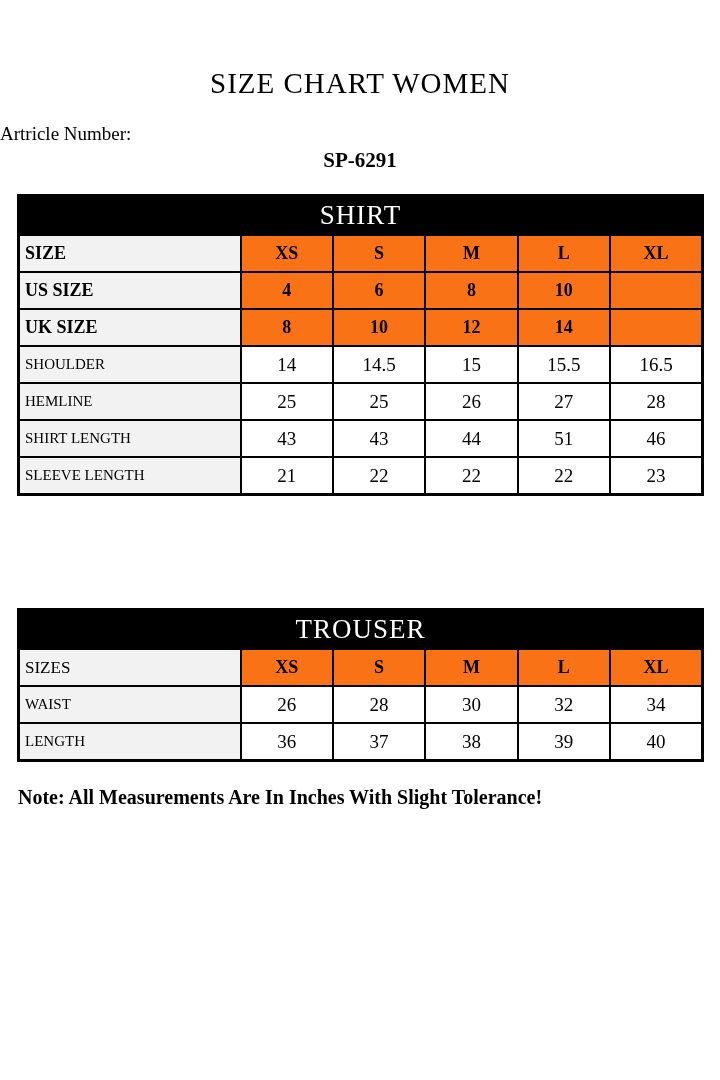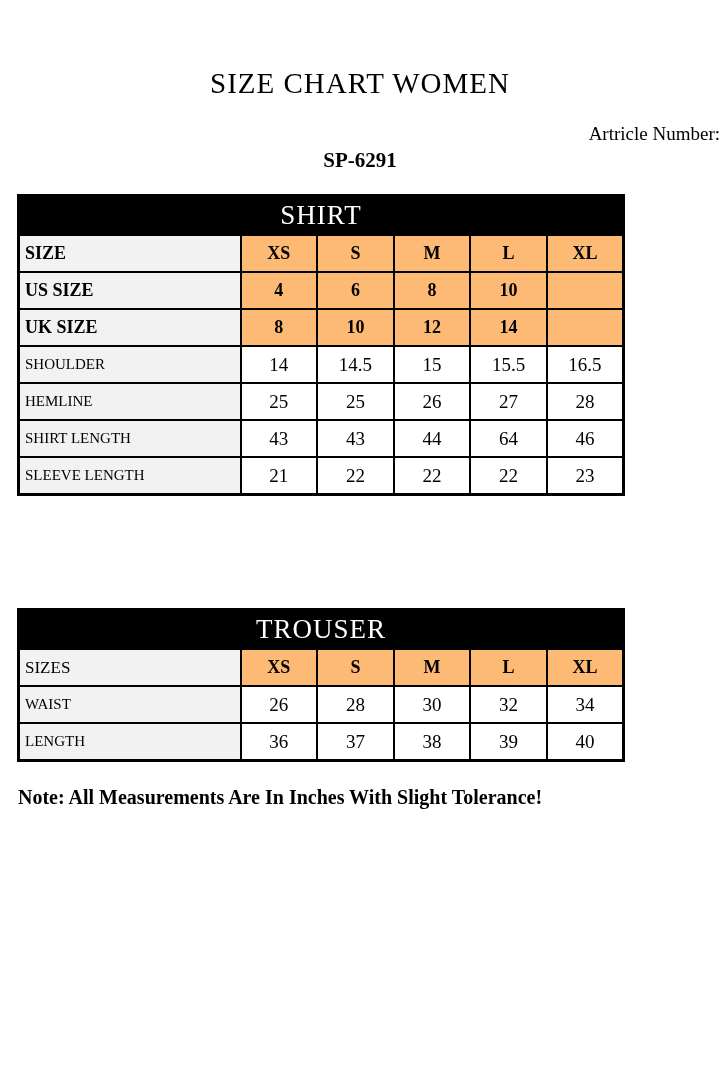--- a/index.html
+++ b/index.html
@@ -19,33 +19,33 @@
   .page-title {
     margin-top: 66px;
     text-align: center;
     font-size: 29px;
     font-weight: normal;
     letter-spacing: 1px;
     line-height: 1.2;
   }
   .article-label {
     margin-top: 22px;
-    text-align: right;
+    text-align: left;
     font-size: 19px;
     line-height: 1.2;
   }
   .article-number {
     margin-top: 2px;
     text-align: center;
     font-size: 21px;
     font-weight: bold;
     line-height: 1.2;
   }
   .size-table {
-    width: 608px;
+    width: 687px;
     margin-left: 17px;
     border-collapse: collapse;
     table-layout: fixed;
   }
   .size-table.shirt { margin-top: 21px; }
   .size-table.trouser { margin-top: 112px; }
   .size-table, .size-table td, .size-table th {
     border: 2px solid #000000;
   }
   .size-table { border: 3px solid #000000; }
@@ -68,21 +68,21 @@
   }
   .size-row .label-cell { font-size: 18px; }
   .size-row .label-cell.regular { font-size: 17px; font-weight: normal; }
   .label-cell.bold { font-weight: bold; }
   .value-cell {
     text-align: center;
     font-size: 19px;
     background: #ffffff;
   }
   .size-row .value-cell {
-    background: #fdba74;
+    background: #f97316;
     font-weight: bold;
     font-size: 18px;
   }
   .note {
     margin-top: 23px;
     margin-left: 18px;
     font-size: 20px;
     line-height: 1.2;
     font-weight: bold;
   }
@@ -150,21 +150,21 @@
           <td class="value-cell">25</td>
           <td class="value-cell">26</td>
           <td class="value-cell">27</td>
           <td class="value-cell">28</td>
         </tr>
         <tr class="measure-row">
           <td class="label-cell">SHIRT LENGTH</td>
           <td class="value-cell">43</td>
           <td class="value-cell">43</td>
           <td class="value-cell">44</td>
-          <td class="value-cell">64</td>
+          <td class="value-cell">51</td>
           <td class="value-cell">46</td>
         </tr>
         <tr class="measure-row">
           <td class="label-cell">SLEEVE LENGTH</td>
           <td class="value-cell">21</td>
           <td class="value-cell">22</td>
           <td class="value-cell">22</td>
           <td class="value-cell">22</td>
           <td class="value-cell">23</td>
         </tr>

